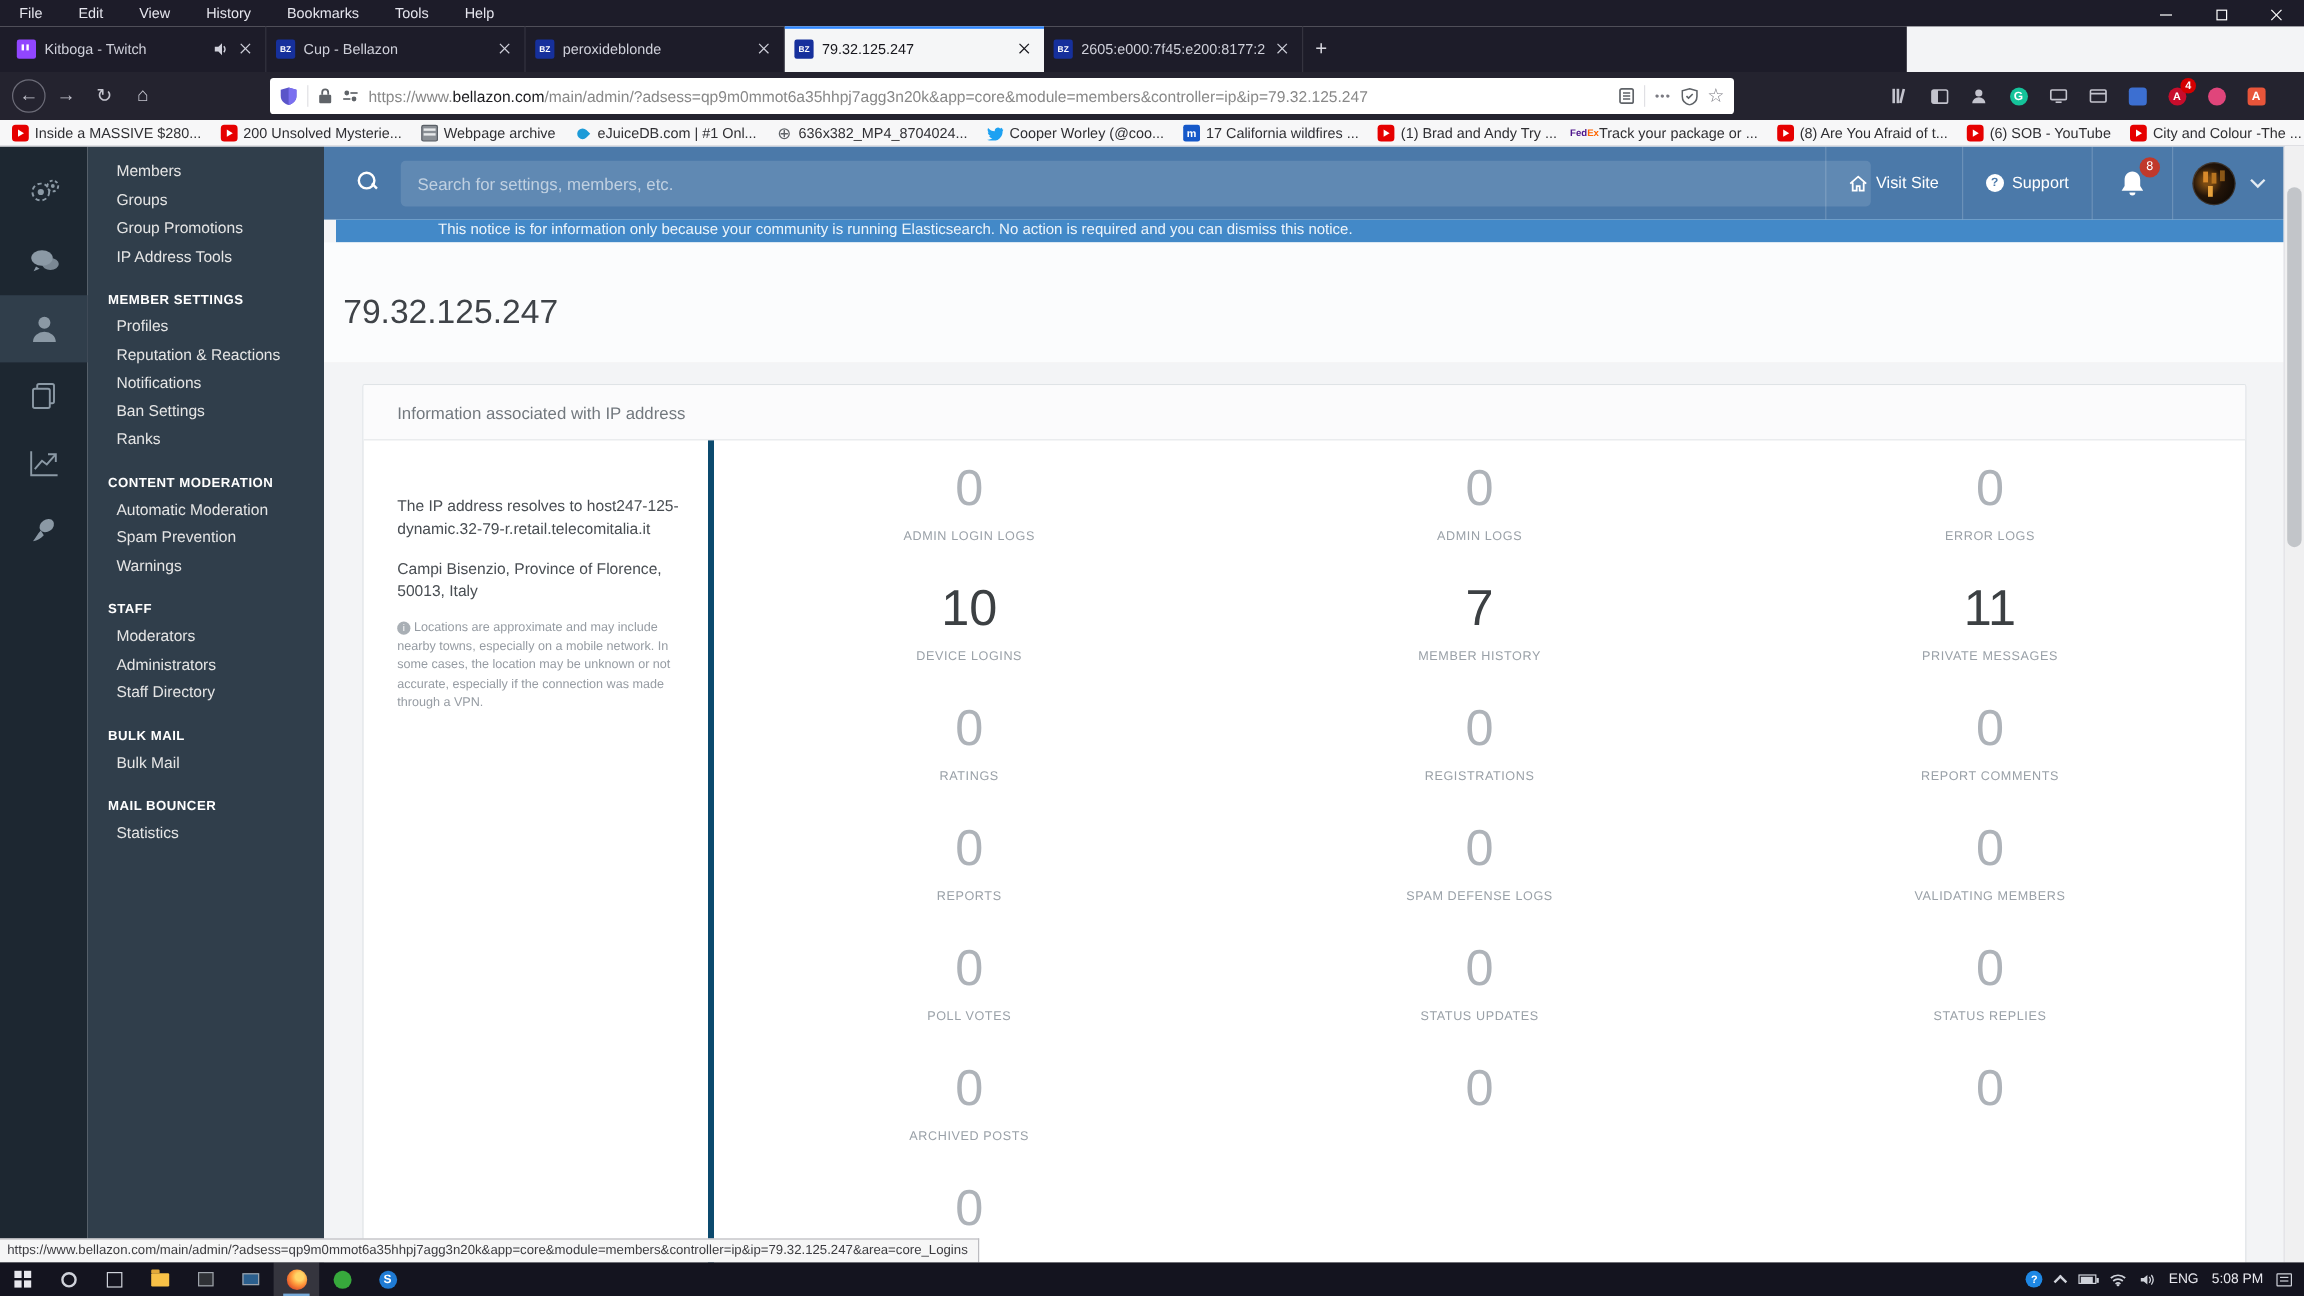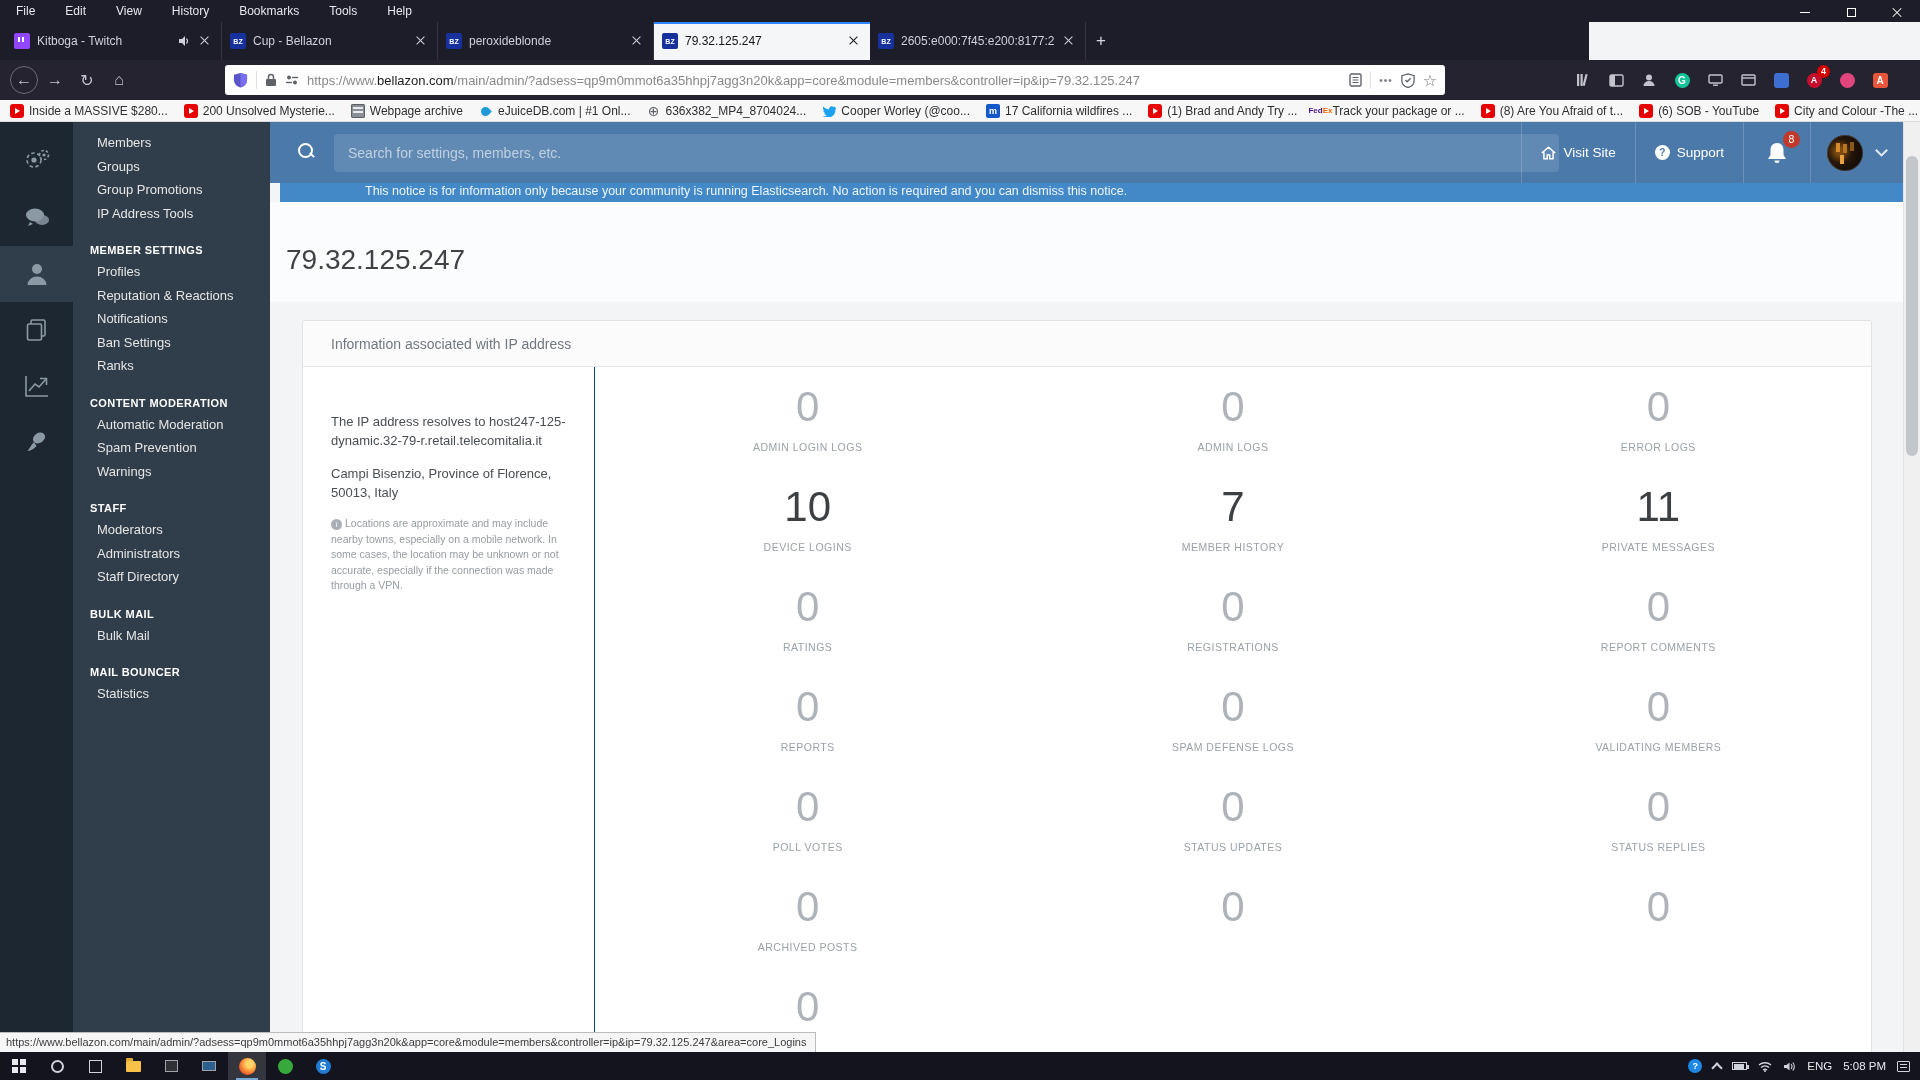--- a/index.html
+++ b/index.html
@@ -88,21 +88,21 @@
   .avatar:after{content:"";position:absolute;left:9px;top:8px;width:4px;height:9px;background:#d98a2b;box-shadow:7px 1px 0 #b8741f,14px -1px 0 #8a5717,4px 12px 0 #e8a23c;}
   .chev{width:9px;height:9px;border-right:2px solid rgba(255,255,255,.85);border-bottom:2px solid rgba(255,255,255,.85);transform:rotate(45deg);margin:-4px 4px 0 6px;}
 
   .notice{position:absolute;left:0;top:61px;width:1634px;height:19px;background:#4389c8;color:#eef5fb;font-size:12.5px;line-height:17px;padding-left:85px;white-space:nowrap;overflow:hidden;margin-left:10px;}
   .titleband{position:absolute;left:0;top:80px;width:1634px;height:100px;background:#fbfcfd;}
   .pagetitle{position:absolute;left:16px;top:42px;font-size:28px;font-weight:300;color:#3f4348;margin:0;}
   .content{position:absolute;left:0;top:180px;width:1634px;height:750px;background:#f3f4f6;}
   .card{position:absolute;left:32px;top:18px;width:1570px;height:760px;background:#fff;border:1px solid #dfe3e6;border-radius:2px;}
   .card-h{height:46px;line-height:46px;padding-left:28px;font-size:14px;color:#72787e;background:#fbfbfc;border-bottom:1px solid #e5e8ea;}
   .card-b{display:flex;height:713px;}
-  .info{width:292px;flex:none;border-right:1px solid #0c4a6e;padding:45px 24px 0 28px;}
+  .info{width:292px;flex:none;border-right:5px solid #0c4a6e;padding:45px 24px 0 28px;}
   .info-line{font-size:13px;color:#494e53;line-height:19px;margin:0 0 14px 0;}
   .info-note{font-size:10.5px;color:#969ca3;line-height:15.5px;}
   .info-note .iic{display:inline-block;width:11px;height:11px;border-radius:50%;background:#a9afb5;color:#fff;font-size:8px;line-height:11px;text-align:center;font-style:normal;margin-right:3px;}
   .stats{flex:1;display:grid;grid-template-columns:1fr 1fr 1fr;padding-top:14px;}
   .stat{height:100px;text-align:center;}
   .stat-value{font-size:42px;font-weight:400;color:#3c4043;line-height:52px;}
   .stat-value.zero{color:#aeb3b9;}
   .stat-label{font-size:10.5px;color:#9aa1a8;letter-spacing:.5px;margin-top:8px;}
 
   .scrollbar{position:absolute;right:0;top:0;width:17px;height:930px;background:#f0f0f1;border-left:1px solid #e2e2e5;}

